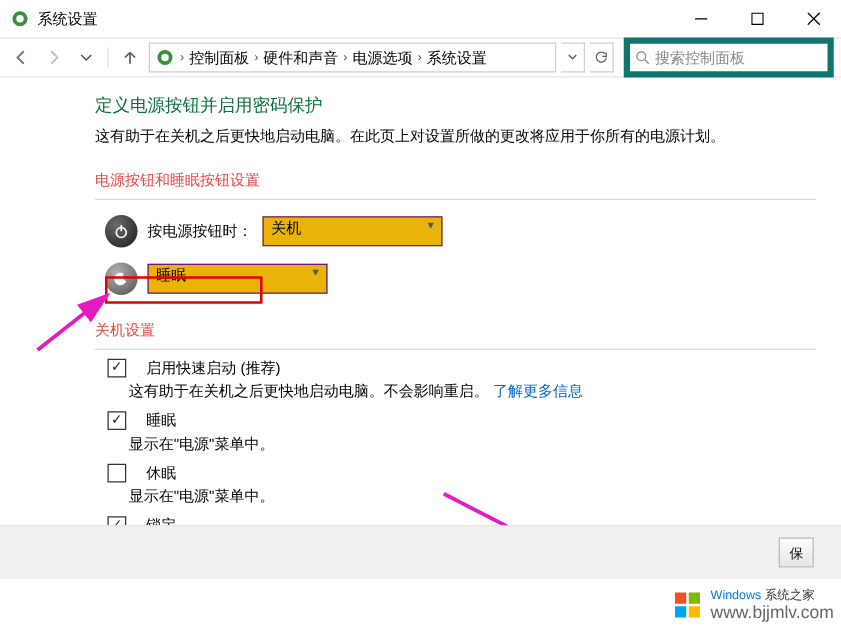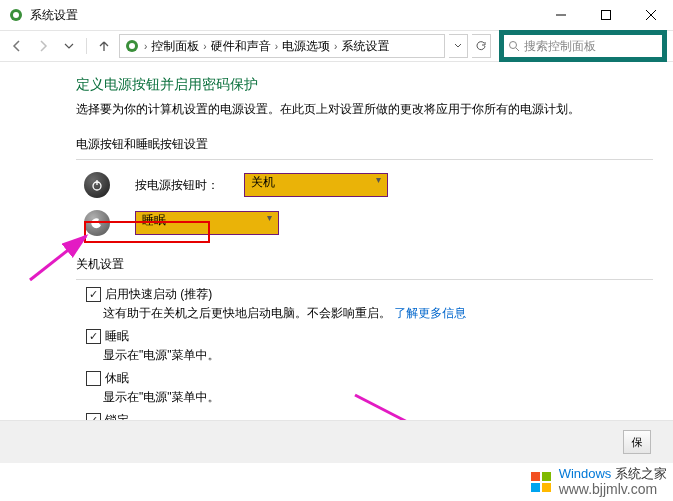--- a/index.html
+++ b/index.html
@@ -17,46 +17,46 @@
   .breadcrumb .bcicon{width:16px;height:16px;display:flex;align-items:center;justify-content:center}
   .breadcrumb .chev{color:#555;font-size:10px;padding:0 2px}
   .breadcrumb span.crumb{white-space:nowrap}
   .dropbtn{width:18px;height:22px;border:1px solid #cfcfcf;border-left:none;display:flex;align-items:center;justify-content:center;color:#555}
   .searchbox{width:150px;height:22px;border:5px solid #0f766e;margin-left:4px;display:flex;align-items:center;padding:0 4px;color:#888}
   .searchbox .sicon{margin-right:4px;display:flex}
   .content{padding:14px 20px 0 76px}
   .heading{color:#0a6f3c;font-size:14px}
   .desc{margin-top:6px;color:#000;font-size:12px;line-height:1.5}
   .section{margin-top:18px}
-  .section-title{font-size:12px;color:#000000;margin-bottom:6px}
+  .section-title{font-size:12px;color:#ef4444;margin-bottom:6px}
   .fieldset-line{border-top:1px solid #d9d9d9;margin-top:2px}
-  .opt-row{display:flex;align-items:center;margin-top:12px;margin-left:8px;gap:25px}
+  .opt-row{display:flex;align-items:center;margin-top:12px;margin-left:8px;gap:8px}
   .opt-row .roundicon{width:26px;height:26px;border-radius:50%;display:flex;align-items:center;justify-content:center}
   .roundicon.power{background:radial-gradient(circle at 35% 30%, #6a6a6a, #1a1a1a);color:#fff}
   .roundicon.sleep{background:radial-gradient(circle at 35% 30%, #b0b0b0, #505050);color:#fff}
   .opt-row .lbl{min-width:84px}
   .select{width:130px;height:22px;border:1px solid #701a75;background:#eab308;display:flex;align-items:flex-start;padding:0 6px;justify-content:space-between;font-size:12px}
   .select .caret{color:#555;font-size:10px}
   .shutdown{margin-top:20px}
   .chk-block{margin-left:10px;margin-top:6px}
-  .chk-row{display:flex;align-items:center;gap:4px}
+  .chk-row{display:flex;align-items:center;gap:16px}
   .chk{width:13px;height:13px;border:1px solid #333;display:flex;align-items:center;justify-content:center;font-size:10px;background:#fff}
   .chk.checked::after{content:"✓";color:#222;font-size:11px;line-height:1}
   .chk-label{font-size:12px}
   .chk-sub{font-size:12px;color:#000;margin-left:17px;margin-top:2px}
   .link{color:#0066cc;cursor:pointer}
   .redbox{position:absolute;left:84px;top:221px;width:122px;height:18px;border:2px solid #e60000;pointer-events:none}
   .arrow1{position:absolute;left:0;top:0;pointer-events:none}
   .arrow2{position:absolute;left:0;top:0;pointer-events:none}
   .footerbar{position:absolute;left:0;right:0;bottom:38px;height:42px;border-top:1px solid #e5e5e5;background:#f0f0f0;display:flex;align-items:center;justify-content:flex-end;padding-right:22px}
   .savebtn{width:26px;height:22px;border:1px solid #bbb;background:linear-gradient(#fdfdfd,#e6e6e6);display:flex;align-items:center;justify-content:center;font-size:11px}
   .watermark{position:absolute;right:6px;bottom:4px;display:flex;align-items:center;gap:6px}
   .wm-logo{width:24px;height:24px}
   .wm-text{display:flex;flex-direction:column;line-height:1.1}
-  .wm-text .l1{font-size:13px;color:#333}
+  .wm-text .l1{font-size:10px;color:#333}
   .wm-text .l1 b{color:#0078d7;font-weight:normal}
   .wm-text .l2{font-size:14px;color:#666}
 </style>
 </head>
 <body>
 
 <div class="titlebar">
   <span class="ico">
     <svg viewBox="0 0 16 16" width="16" height="16">
         <circle cx="8" cy="8" r="6" fill="#3a8f3a"></circle>
@@ -139,21 +139,21 @@
           <circle cx="5" cy="5" r="3.5" fill="none" stroke="#888" stroke-width="1"></circle>
           <line x1="8" y1="8" x2="11" y2="11" stroke="#888" stroke-width="1"></line>
         </svg>
       </span>
     <span>搜索控制面板</span>
   </div>
 </div>
 
 <div class="content">
   <div class="heading">定义电源按钮并启用密码保护</div>
-  <div class="desc">选择要为你的计算机设置的电源设置。在此页上对设置所做的更改将应用于你所有的电源计划。</div>
+  <div class="desc">这有助于在关机之后更快地启动电脑。在此页上对设置所做的更改将应用于你所有的电源计划。</div>
 
   <div class="section">
     <div class="section-title">电源按钮和睡眠按钮设置</div>
     <div class="fieldset-line"></div>
 
     <div class="opt-row">
       <div class="roundicon power">
         <svg width="14" height="14" viewBox="0 0 14 14">
             <circle cx="7" cy="8" r="4" fill="none" stroke="#fff" stroke-width="1.3"></circle>
             <line x1="7" y1="2" x2="7" y2="7" stroke="#fff" stroke-width="1.3"></line>

